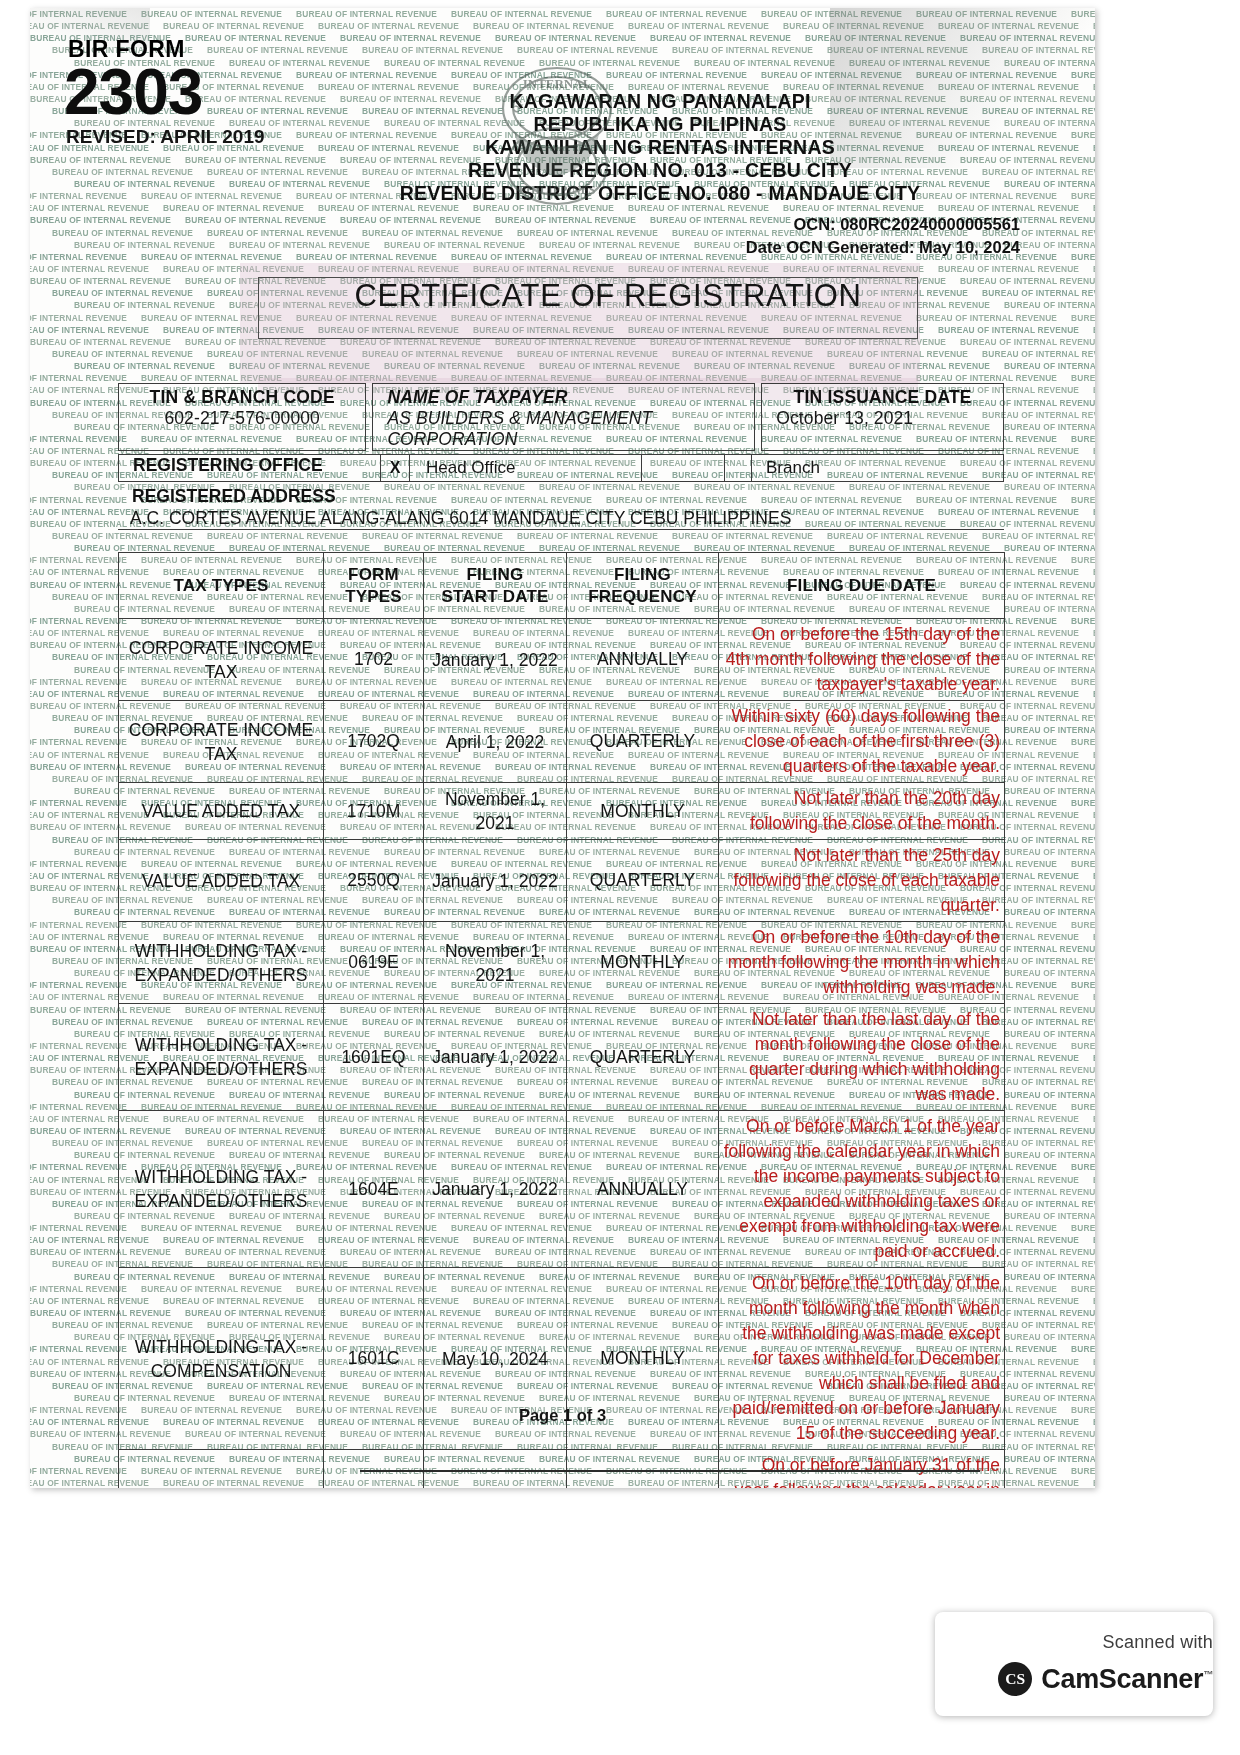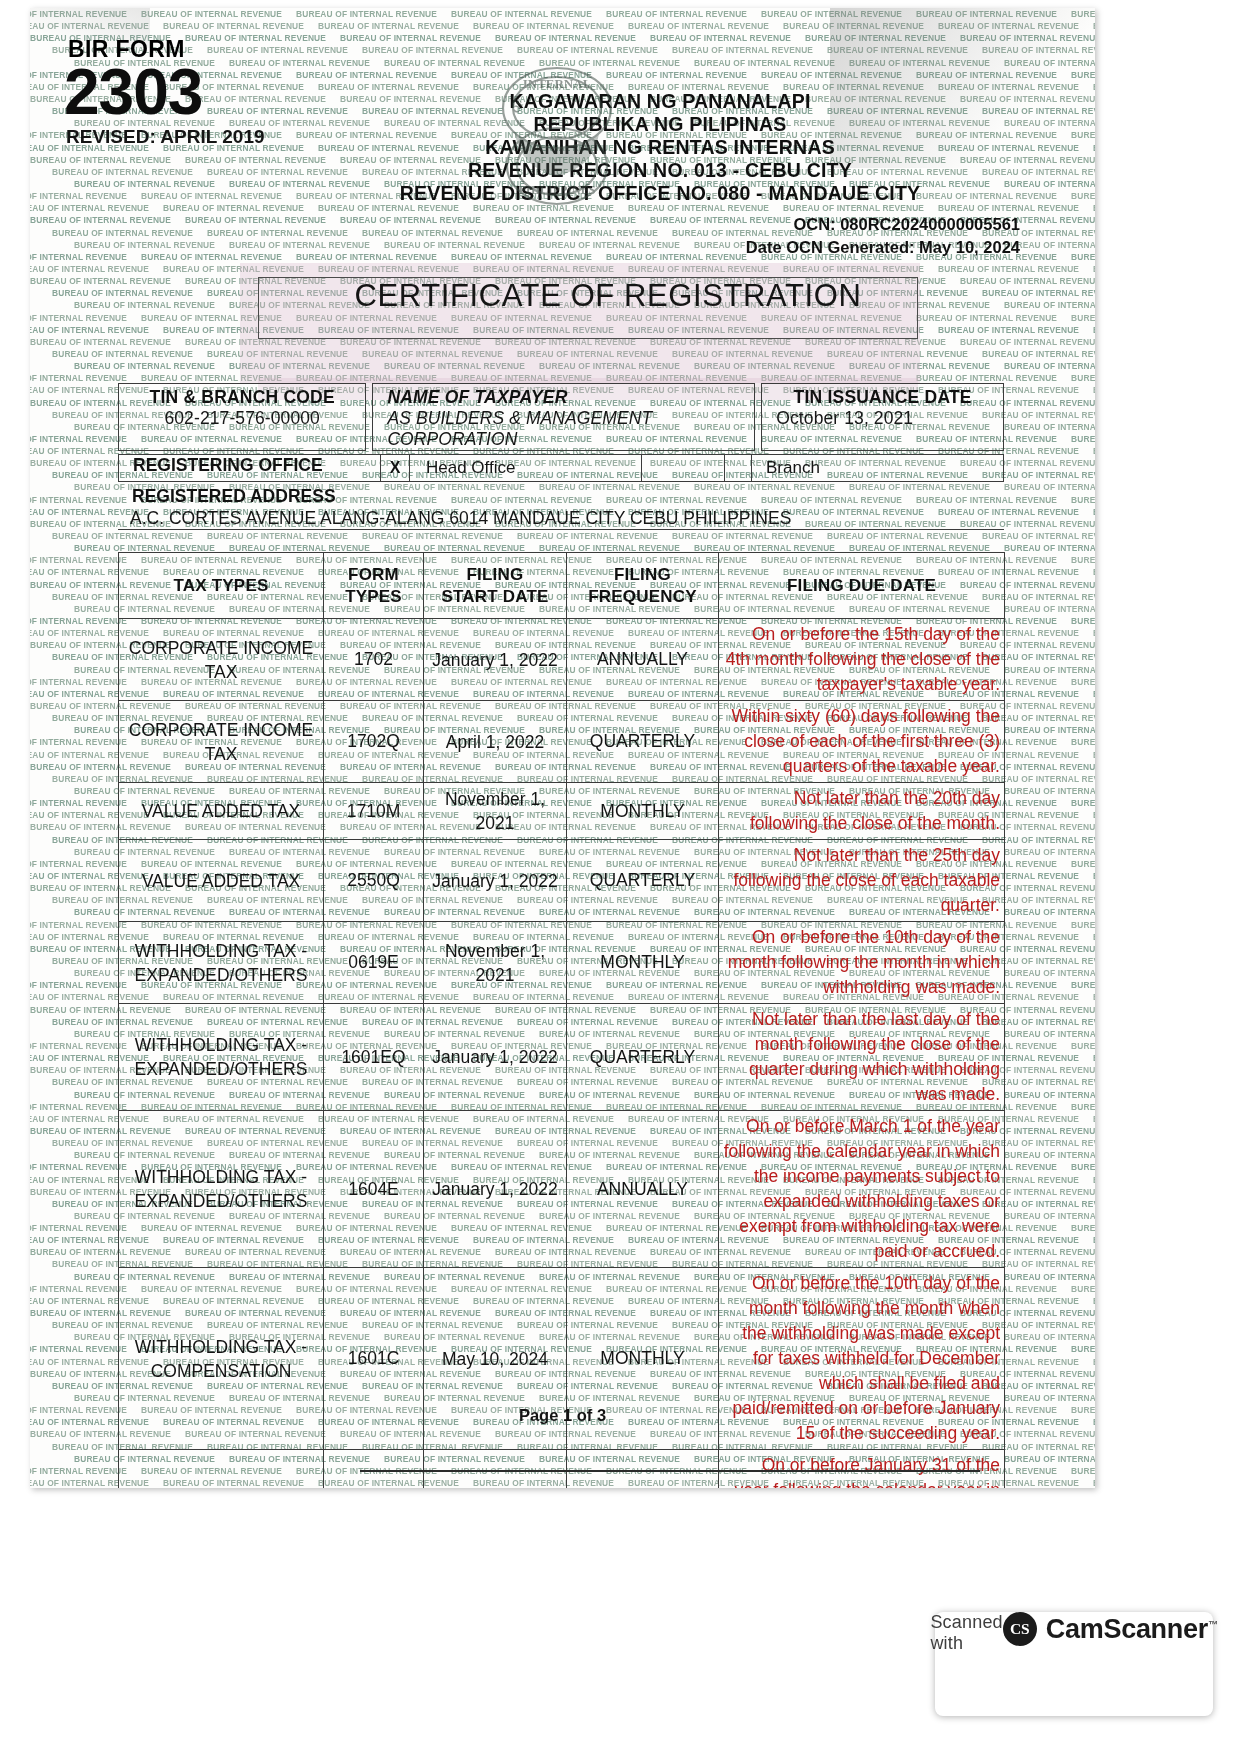--- a/index.html
+++ b/index.html
@@ -236,22 +236,22 @@
     width: 620px; height: 0; border-bottom: 2px solid #2a2a2a;
   }
 
   
   .cs-badge {
     position: absolute; left: 935px; top: 1612px;
     width: 278px; height: 104px;
     background: #ffffff;
     border-radius: 8px;
     box-shadow: 0 1px 7px rgba(0,0,0,0.30);
-    display: flex; flex-direction: row;
-    align-items: flex-start; justify-content: center;
+    display: flex; flex-direction: column;
+    align-items: flex-end; justify-content: center;
   }
   .cs-top { font-size: 18px; color: #3e3e3e; margin-bottom: 9px; letter-spacing: 0.2px; }
   .cs-bottom { display: flex; align-items: center; gap: 9px; }
   .cs-logo {
     width: 34px; height: 34px; border-radius: 50%;
     background: #1b1b1b; color: #fff;
     font-size: 15.5px; font-weight: bold;
     display: flex; align-items: center; justify-content: center;
     font-family: "Liberation Serif", serif;
   }

